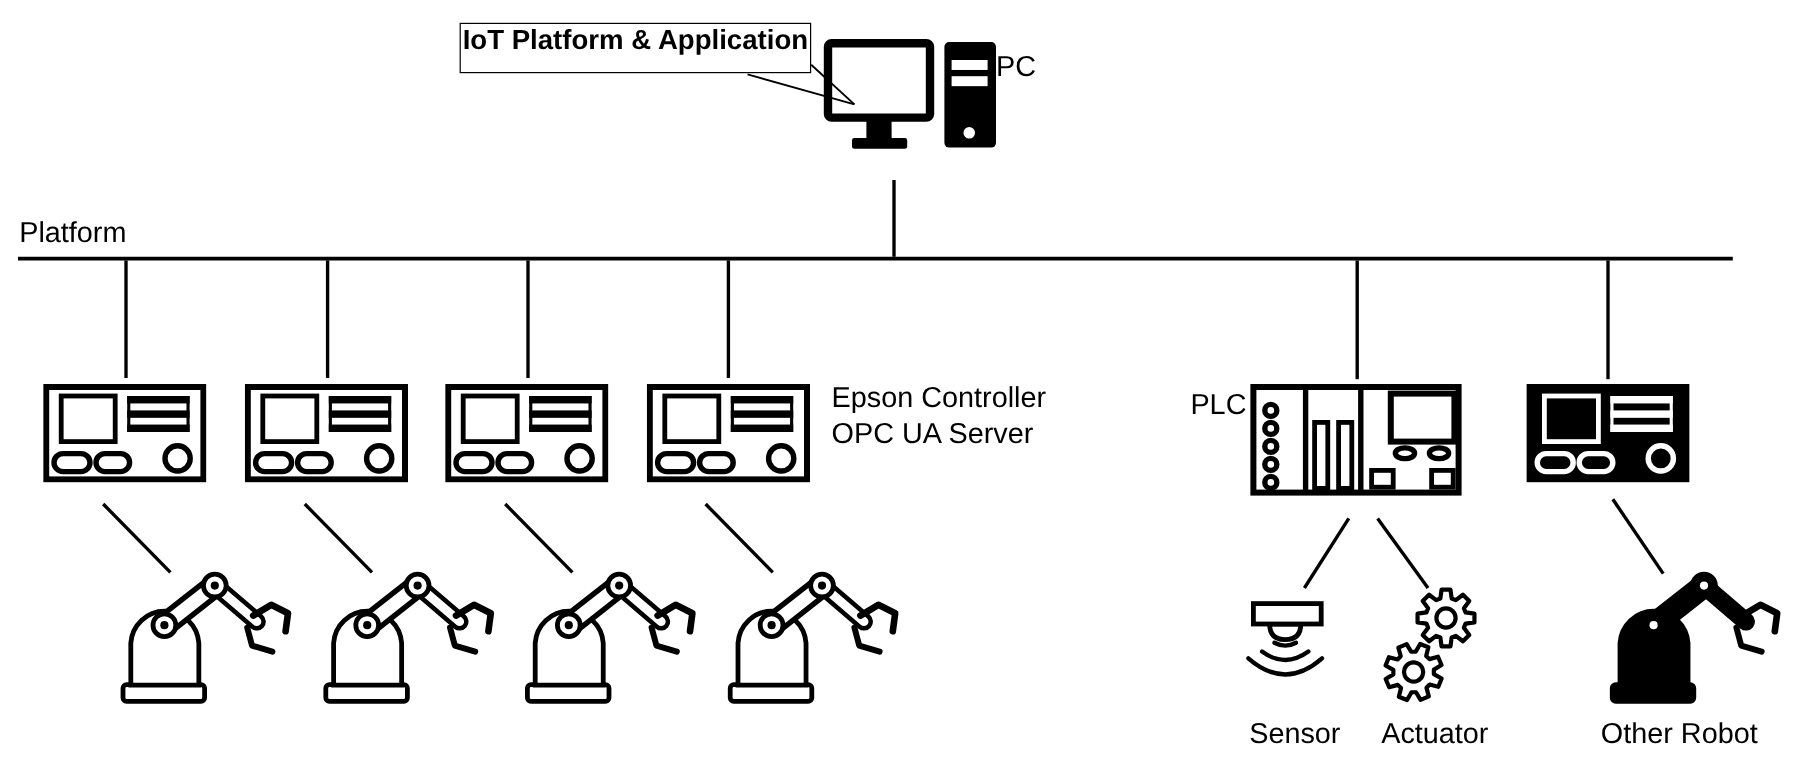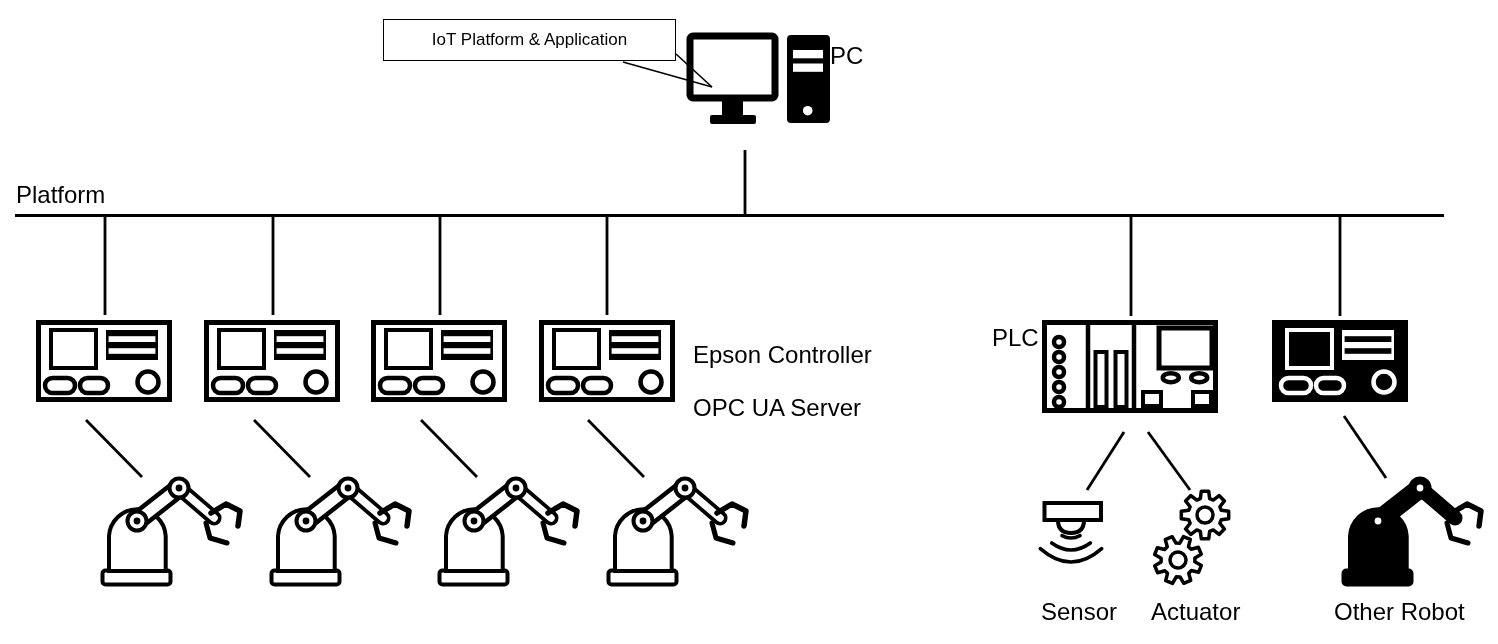--- a/index.html
+++ b/index.html
@@ -5,24 +5,24 @@
   html,body{margin:0;padding:0;background:#fff;}
   .canvas{
     position:relative;width:1498px;height:644px;background:#fff;overflow:hidden;
     font-family:"Liberation Sans", sans-serif;color:#000;
   }
   .abs{position:absolute;}
   .label{font-size:24px;line-height:28px;color:#000;white-space:nowrap;}
   .callout{
     position:absolute;left:383px;top:19px;width:291px;height:40px;
     border:1.7px solid #000;background:#fff;
-    display:flex;align-items:center;justify-content:center;
-    font-size:17px;color:#000;z-index:3;
+    display:flex;align-items:flex-start;justify-content:center;
+    font-size:23px;color:#000;z-index:3;font-weight:bold;
   }
-  .multiline span{display:block;line-height:30px;margin-top:23px;}
+  .multiline span{display:block;line-height:30px;}
   svg.icon{position:absolute;z-index:2;}
   svg.lines{position:absolute;left:0;top:0;z-index:4;pointer-events:none;}
   
   .ctrl-light{--cbg:#fff;--cfg:#000;}
   .ctrl-dark {--cbg:#000;--cfg:#fff;}
   .robot-light{--armIn:#fff;--bodyFill:#fff;--jointFill:#fff;--dot:#000;}
   .robot-dark {--armIn:#000;--bodyFill:#000;--jointFill:#000;--dot:#fff;}
 </style>
 </head>
 <body>

